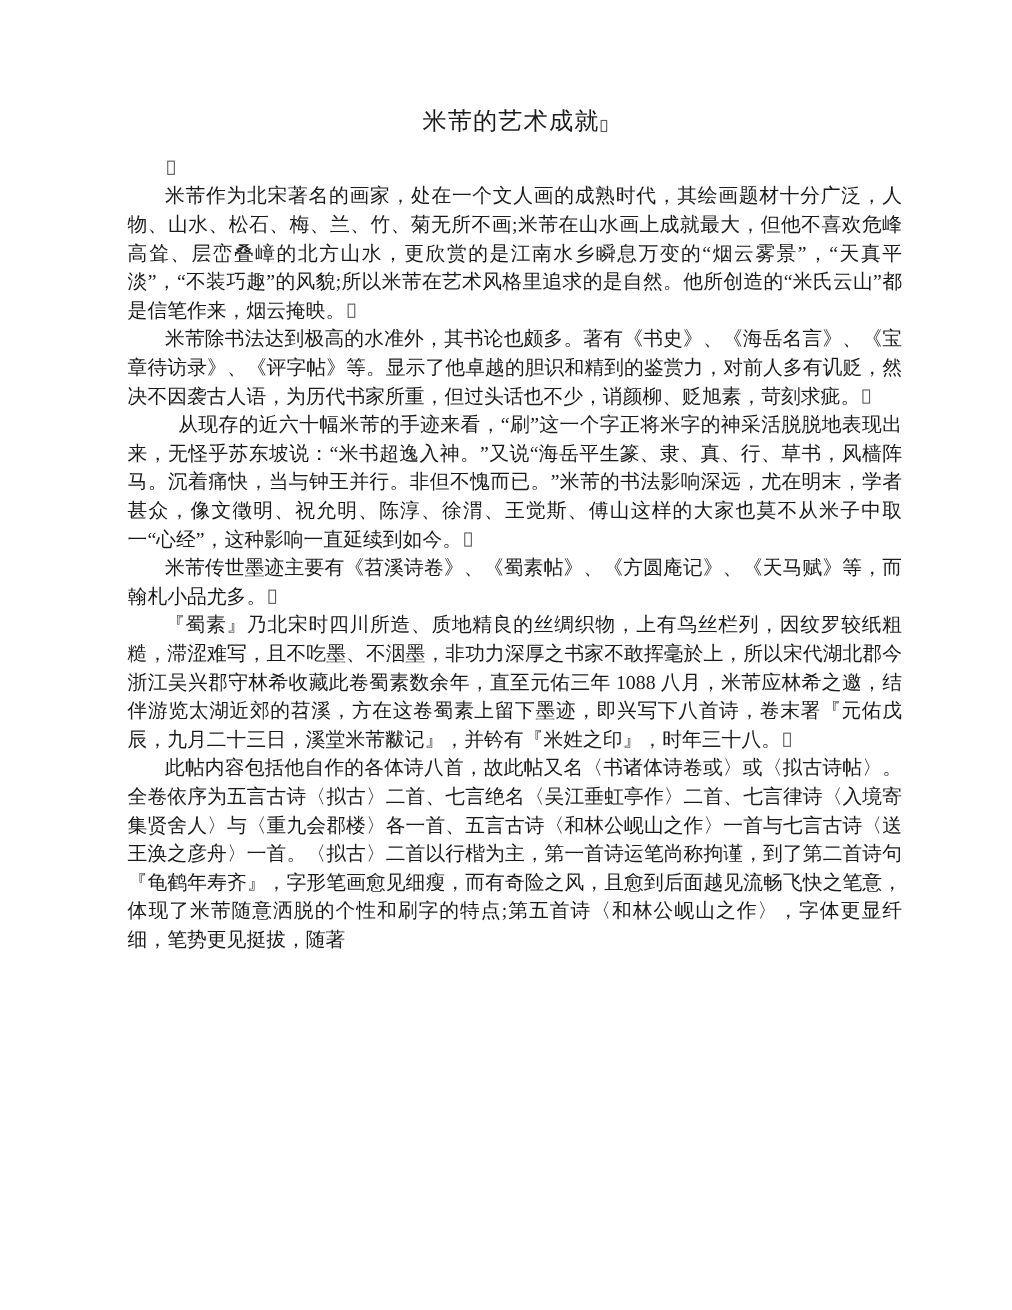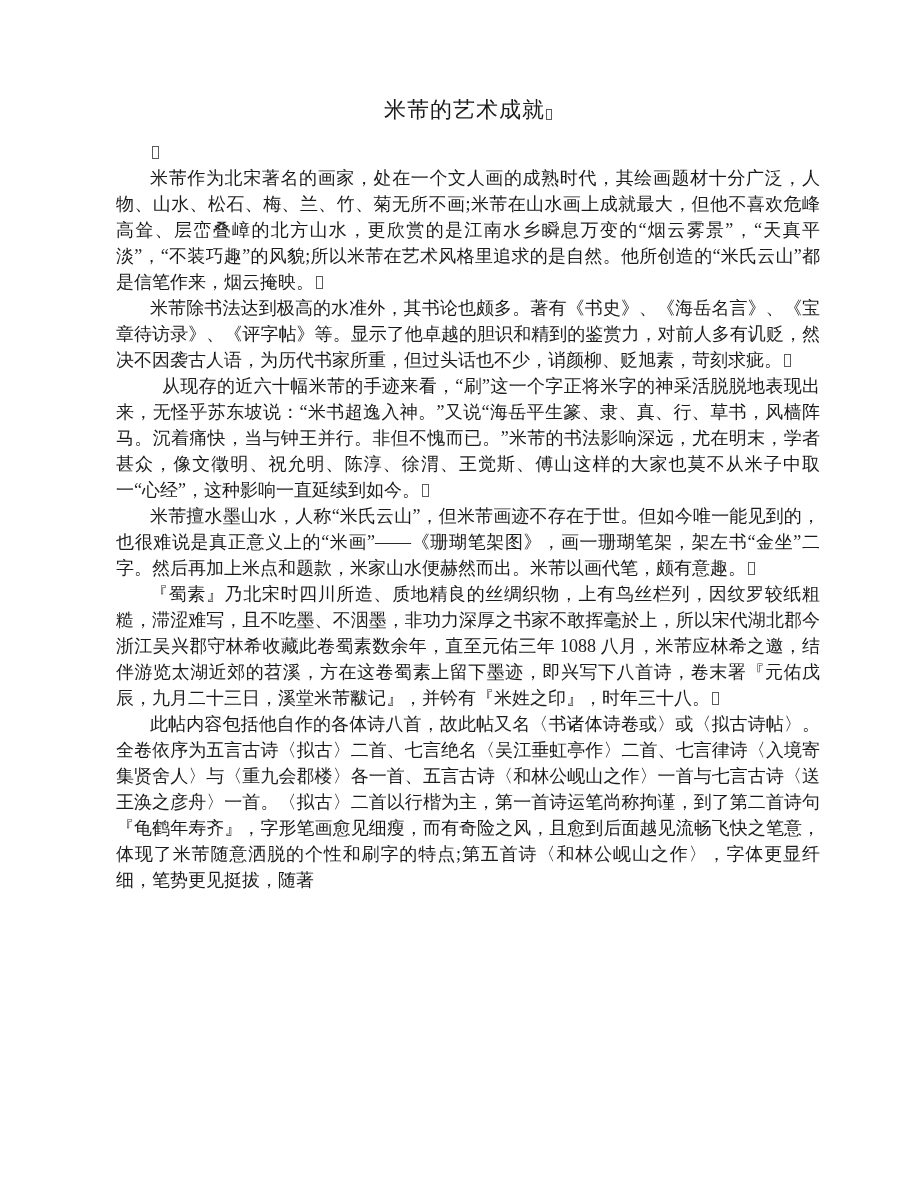--- a/index.html
+++ b/index.html
@@ -60,17 +60,17 @@
 </head>
 <body>
 
 <div class="page">
   <h1 class="doc-title"><span>米芾的艺术成就</span><span class="pmark title-mark"></span></h1>
   <div>
       <p class="para indent-first empty"><span></span><span class="pmark"></span></p>
       <p class="para indent-first"><span>米芾作为北宋著名的画家，处在一个文人画的成熟时代，其绘画题材十分广泛，人物、山水、松石、梅、兰、竹、菊无所不画;米芾在山水画上成就最大，但他不喜欢危峰高耸、层峦叠嶂的北方山水，更欣赏的是江南水乡瞬息万变的“烟云雾景”，“天真平淡”，“不装巧趣”的风貌;所以米芾在艺术风格里追求的是自然。他所创造的“米氏云山”都是信笔作来，烟云掩映。</span><span class="pmark"></span></p>
       <p class="para indent-first"><span>米芾除书法达到极高的水准外，其书论也颇多。著有《书史》、《海岳名言》、《宝章待访录》、《评字帖》等。显示了他卓越的胆识和精到的鉴赏力，对前人多有讥贬，然决不因袭古人语，为历代书家所重，但过头话也不少，诮颜柳、贬旭素，苛刻求疵。</span><span class="pmark"></span></p>
       <p class="para indent-deep"><span>从现存的近六十幅米芾的手迹来看，“刷”这一个字正将米字的神采活脱脱地表现出来，无怪乎苏东坡说：“米书超逸入神。”又说“海岳平生篆、隶、真、行、草书，风樯阵马。沉着痛快，当与钟王并行。非但不愧而已。”米芾的书法影响深远，尤在明末，学者甚众，像文徵明、祝允明、陈淳、徐渭、王觉斯、傅山这样的大家也莫不从米子中取一“心经”，这种影响一直延续到如今。</span><span class="pmark"></span></p>
-      <p class="para indent-first"><span>米芾擅水墨山水，人称“米氏云山”，但米芾画迹不存在于世。但如今唯一能见到的，也很难说是真正意义上的“米画”——《珊瑚笔架图》，画一珊瑚笔架，架左书“金坐”二字。然后再加上米点和题款，米家山水便赫然而出。米芾以画代笔，颇有意趣。</span><span class="pmark"></span></p>
+      <p class="para indent-first"><span>米芾传世墨迹主要有《苕溪诗卷》、《蜀素帖》、《方圆庵记》、《天马赋》等，而翰札小品尤多。</span><span class="pmark"></span></p>
       <p class="para indent-first"><span>『蜀素』乃北宋时四川所造、质地精良的丝绸织物，上有鸟丝栏列，因纹罗较纸粗糙，滞涩难写，且不吃墨、不洇墨，非功力深厚之书家不敢挥毫於上，所以宋代湖北郡今浙江吴兴郡守林希收藏此卷蜀素数余年，直至元佑三年 1088 八月，米芾应林希之邀，结伴游览太湖近郊的苕溪，方在这卷蜀素上留下墨迹，即兴写下八首诗，卷末署『元佑戊辰，九月二十三日，溪堂米芾黻记』，并钤有『米姓之印』，时年三十八。</span><span class="pmark"></span></p>
       <p class="para indent-first"><span>此帖内容包括他自作的各体诗八首，故此帖又名〈书诸体诗卷或〉或〈拟古诗帖〉。全卷依序为五言古诗〈拟古〉二首、七言绝名〈吴江垂虹亭作〉二首、七言律诗〈入境寄集贤舍人〉与〈重九会郡楼〉各一首、五言古诗〈和林公岘山之作〉一首与七言古诗〈送王涣之彦舟〉一首。〈拟古〉二首以行楷为主，第一首诗运笔尚称拘谨，到了第二首诗句『龟鹤年寿齐』，字形笔画愈见细瘦，而有奇险之风，且愈到后面越见流畅飞快之笔意，体现了米芾随意洒脱的个性和刷字的特点;第五首诗〈和林公岘山之作〉，字体更显纤细，笔势更见挺拔，随著</span></p>
     </div>
 </div>
 
 </body></html>

